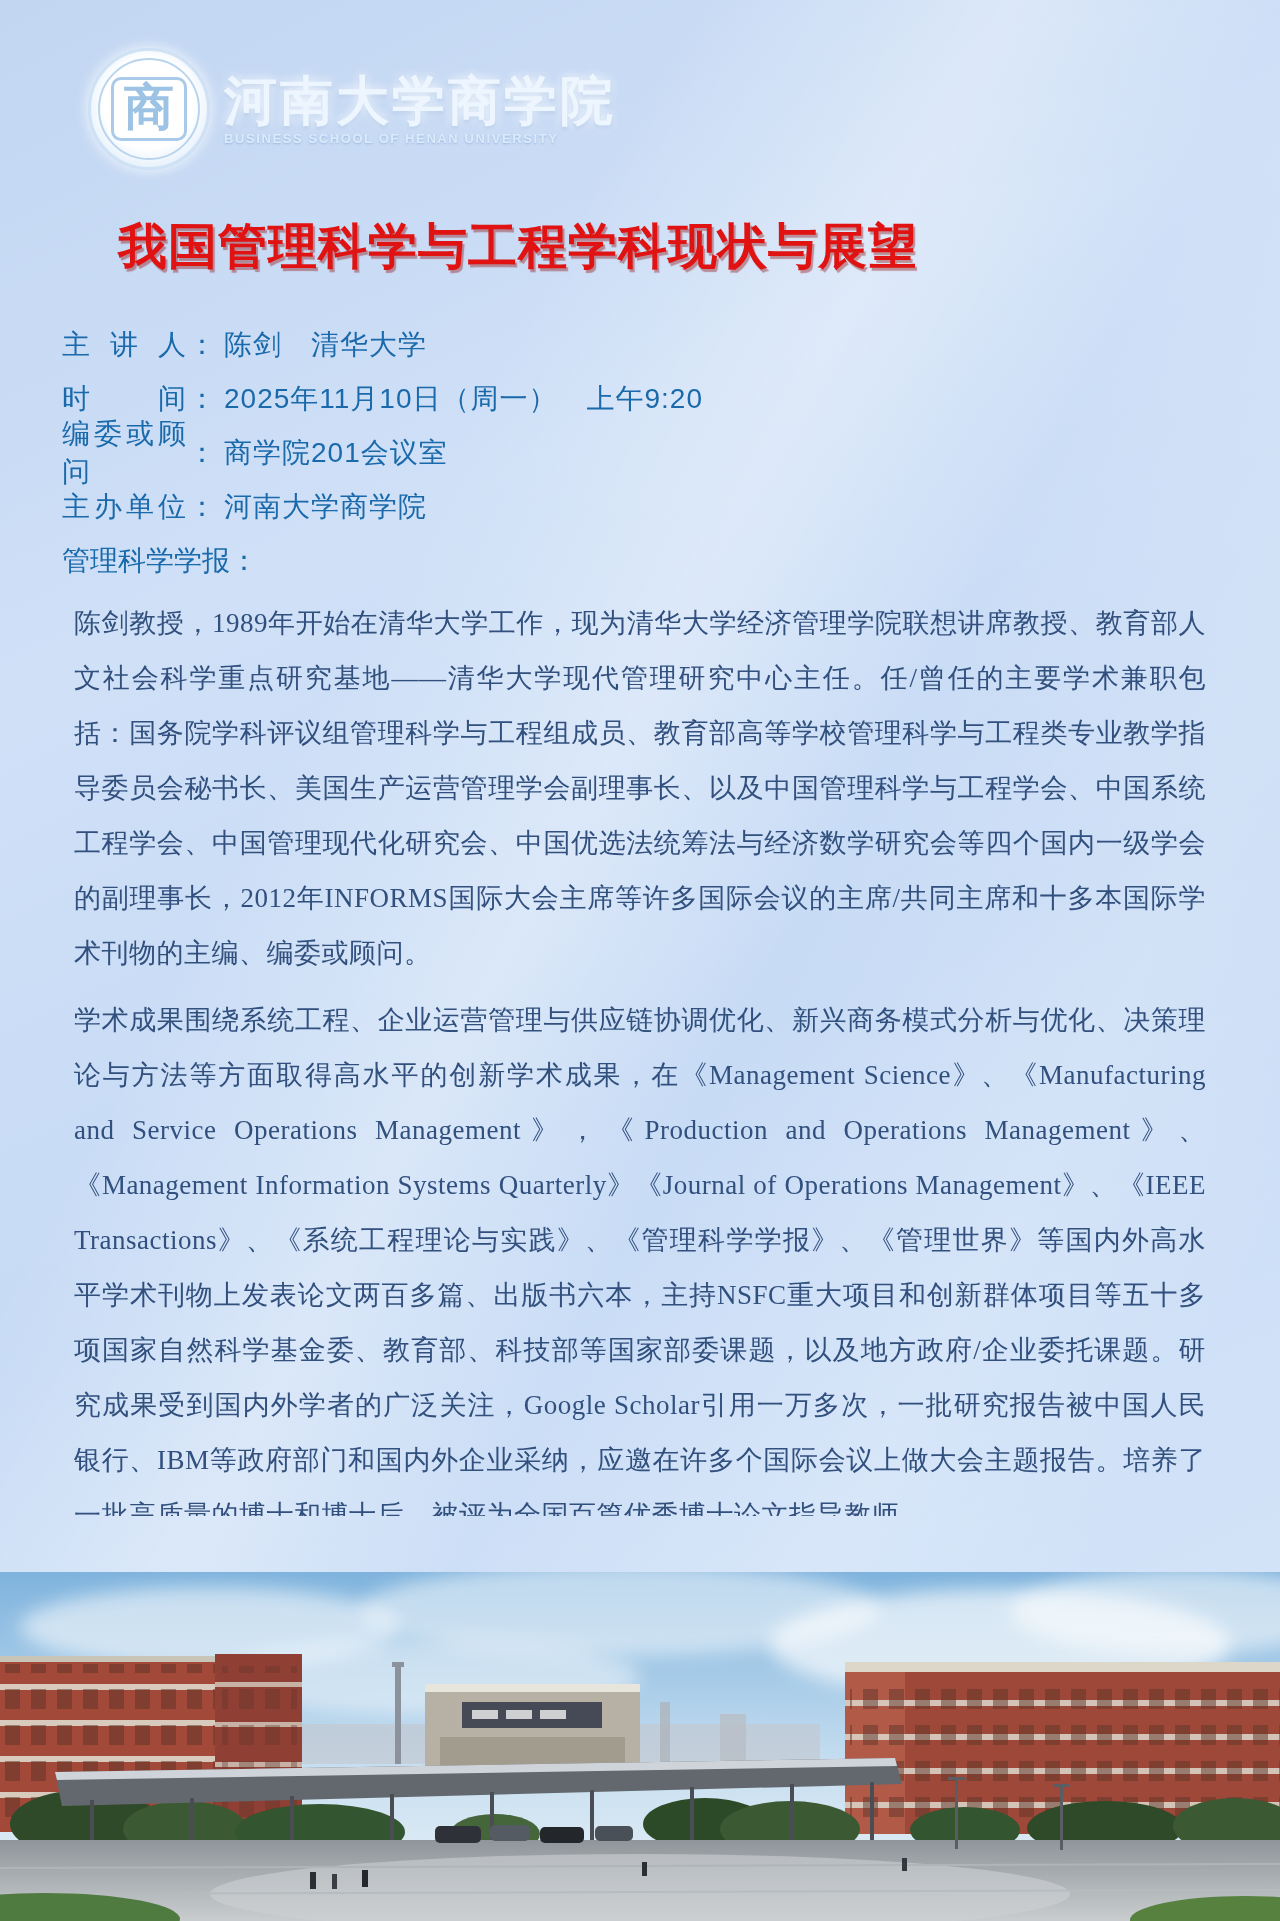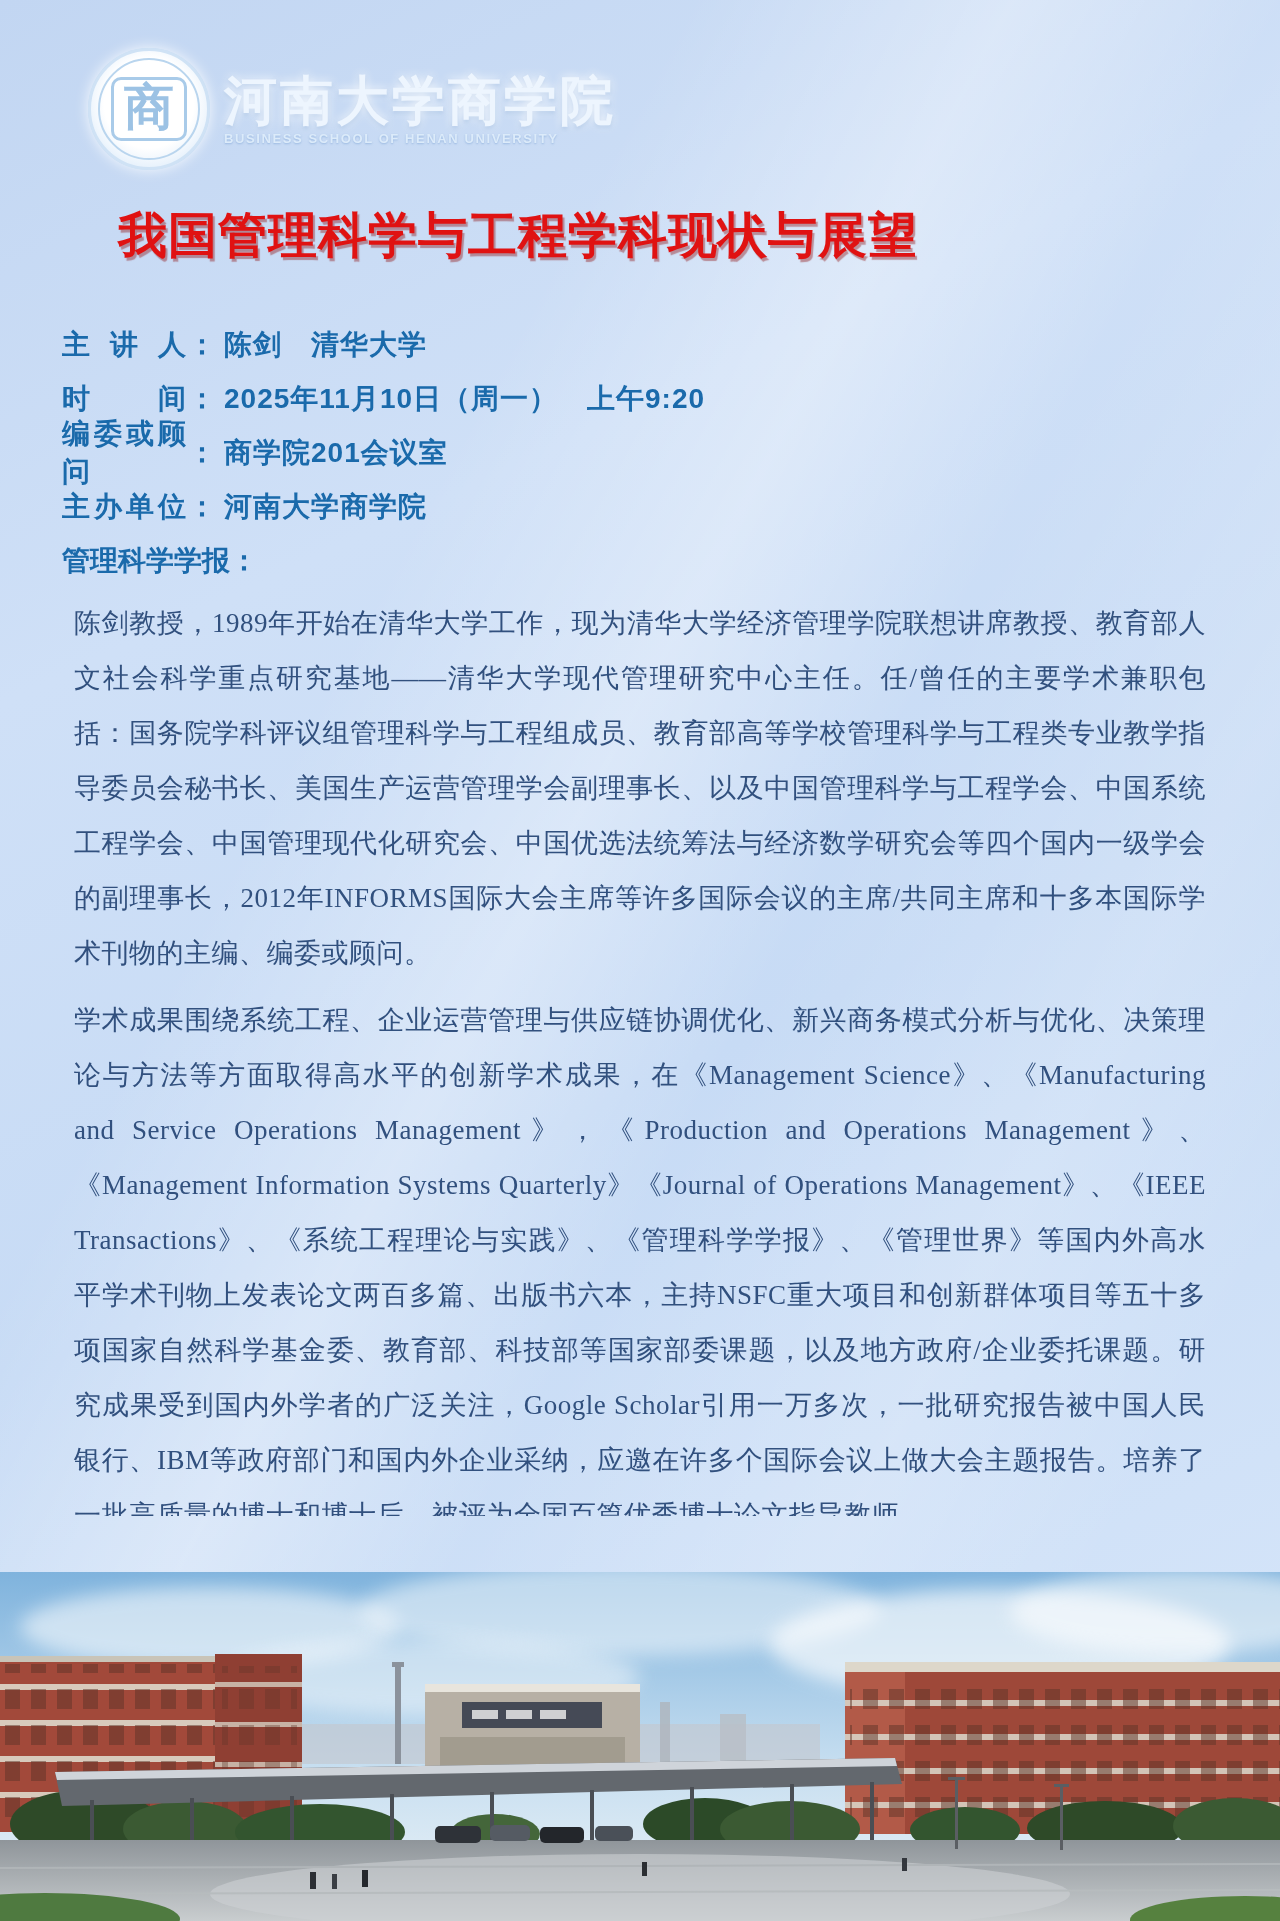--- a/index.html
+++ b/index.html
@@ -36,25 +36,25 @@
   .name-en{
     font-size:13px;font-weight:bold;letter-spacing:1.6px;color:#dcebfa;margin-top:1px;
     text-shadow:0 1px 2px rgba(120,160,210,.6);
   }
   .banner-title{
     position:absolute;left:626px;top:76px;font-size:54px;font-weight:900;
     color:#7f8eae;letter-spacing:10px;text-shadow:0 1px 1px rgba(255,255,255,.5);
   }
   
   .lecture-title{
-    position:absolute;top:203px;left:118px;font-size:49px;font-weight:900;letter-spacing:1px;
+    position:absolute;top:214px;left:118px;font-size:49px;font-weight:900;letter-spacing:1px;
     color:#e01212;text-shadow:2px 3px 1px rgba(140,10,10,.4);white-space:nowrap;
   }
   
-  .info{position:absolute;top:318px;left:62px;font-weight:bold;color:#1a6aab;font-size:28px;}
+  .info{position:absolute;top:318px;left:62px;font-weight:normal;color:#1a6aab;font-size:28px;}
   .info-row{height:54px;display:flex;align-items:center;}
   .info-label{display:inline-block;width:124px;text-align:justify;text-align-last:justify;}
   .info-colon{margin-left:2px;}
   .info-value{margin-left:8px;letter-spacing:1px;}
   .intro-row{height:54px;display:flex;align-items:center;}
   
   .bio{
     position:absolute;top:584px;left:62px;width:1156px;height:932px;overflow:hidden;
     font-family:"Liberation Serif",serif;font-size:27px;line-height:55px;color:#31507e;
     text-align:justify;letter-spacing:.5px;

